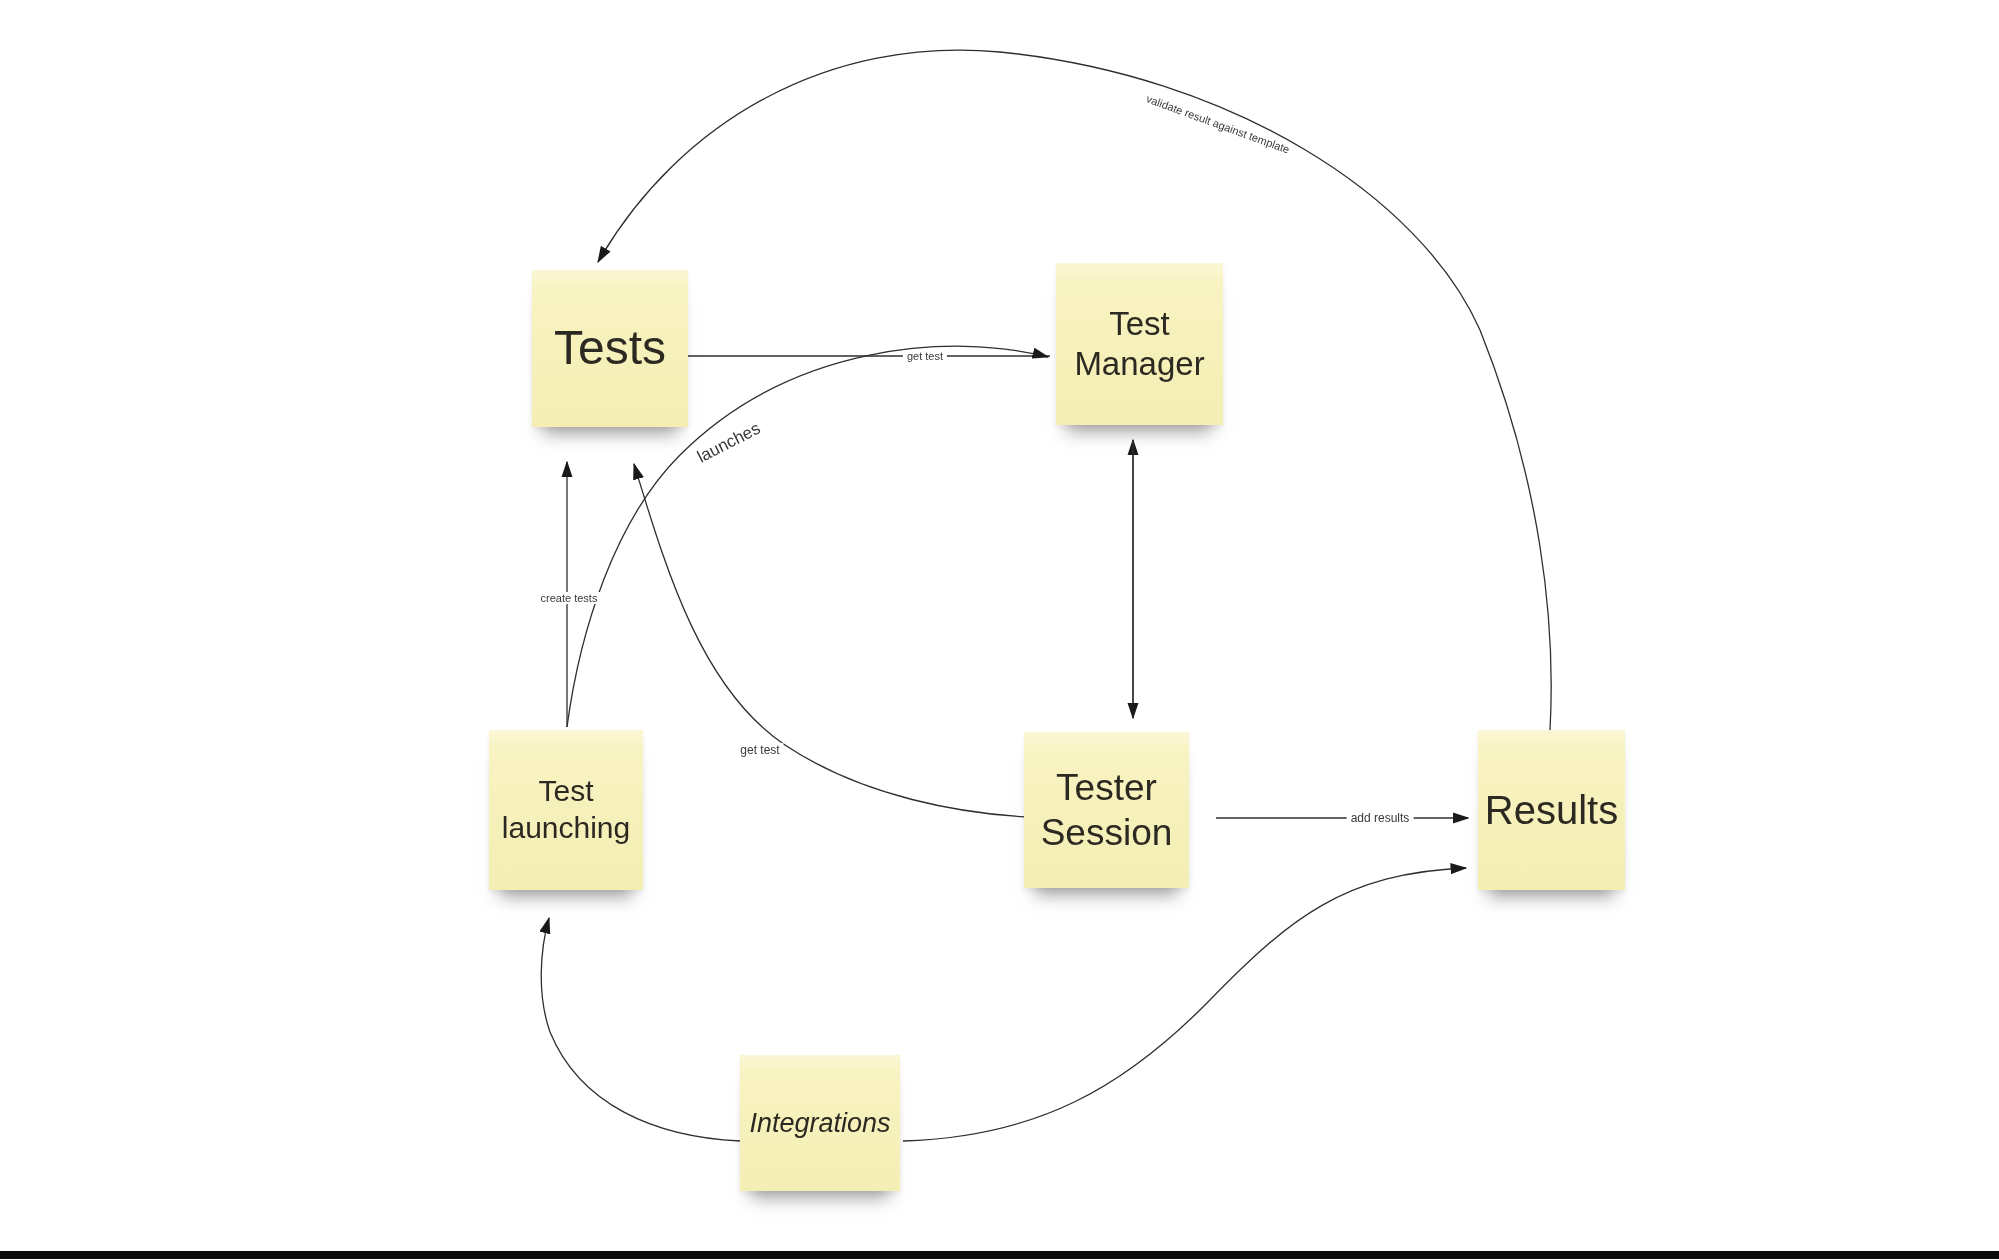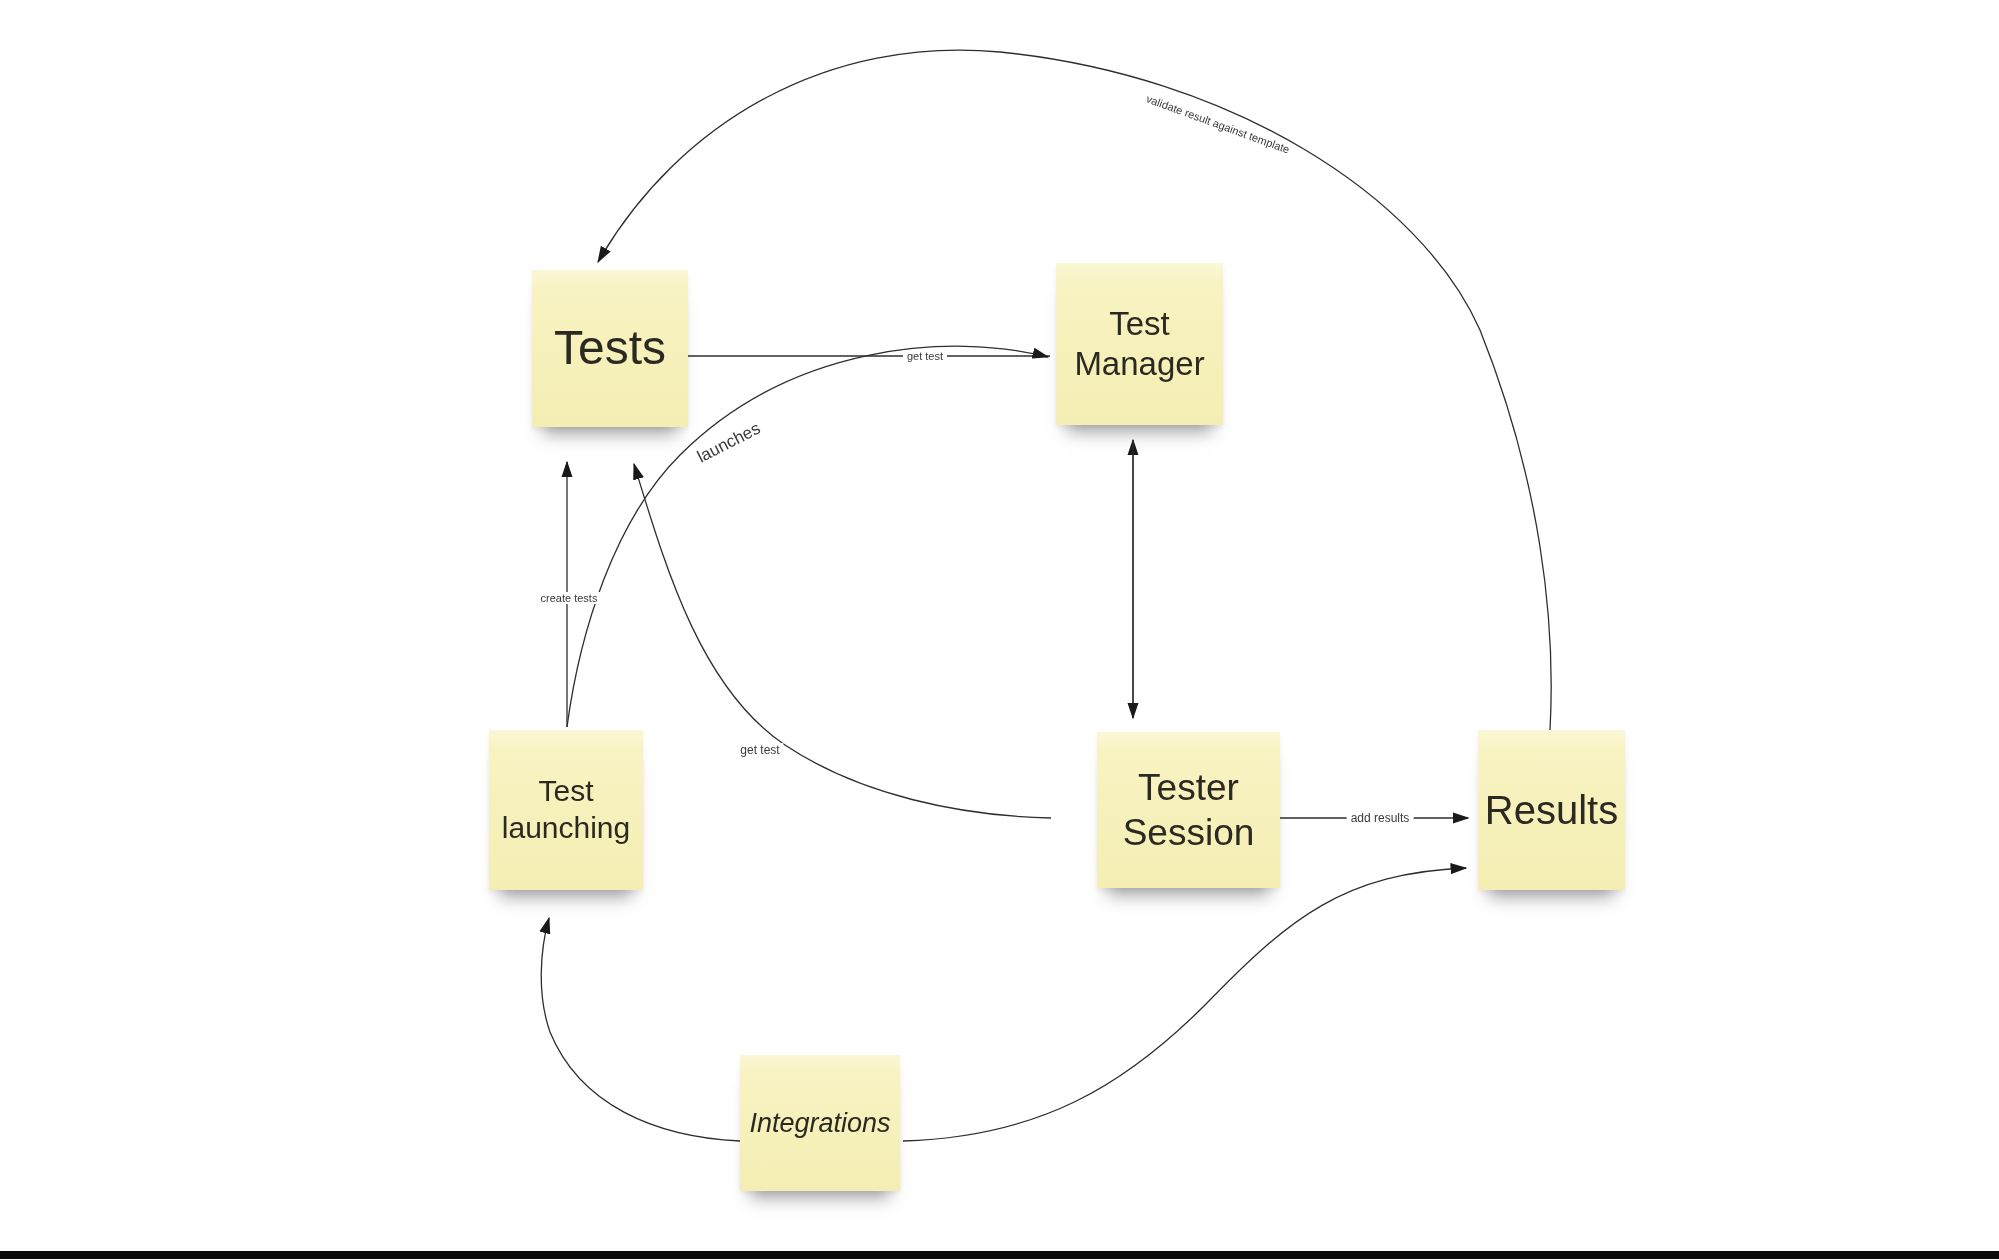--- a/index.html
+++ b/index.html
@@ -20,21 +20,21 @@
     box-shadow:0 18px 16px -11px rgba(90,90,90,.55), 0 3px 5px rgba(0,0,0,.06);
     line-height:1.22;
     padding:4px 6px;
     box-sizing:border-box;
     cursor:default;
     user-select:none;
   }
   .note-tests{left:492px;top:270px;width:156px;height:157px;font-size:48px;margin-left:40px;}
   .note-test-manager{left:1056px;top:263px;width:167px;height:162px;font-size:33px;}
   .note-test-launching{left:489px;top:730px;width:154px;height:160px;font-size:30px;}
-  .note-tester-session{left:1097px;top:732px;width:183px;height:156px;font-size:37px;}
+  .note-tester-session{left:1024px;top:732px;width:165px;height:156px;font-size:37px;}
   .note-results{left:1478px;top:730px;width:147px;height:160px;font-size:40px;}
   .note-integrations{left:740px;top:1055px;width:160px;height:136px;font-size:27px;font-style:italic;}
   .edge-label{
     position:absolute;
     background:#ffffff;
     color:#3a3a3a;
     padding:0 4px;
     white-space:nowrap;
     transform:translate(-50%,-50%);
   }

